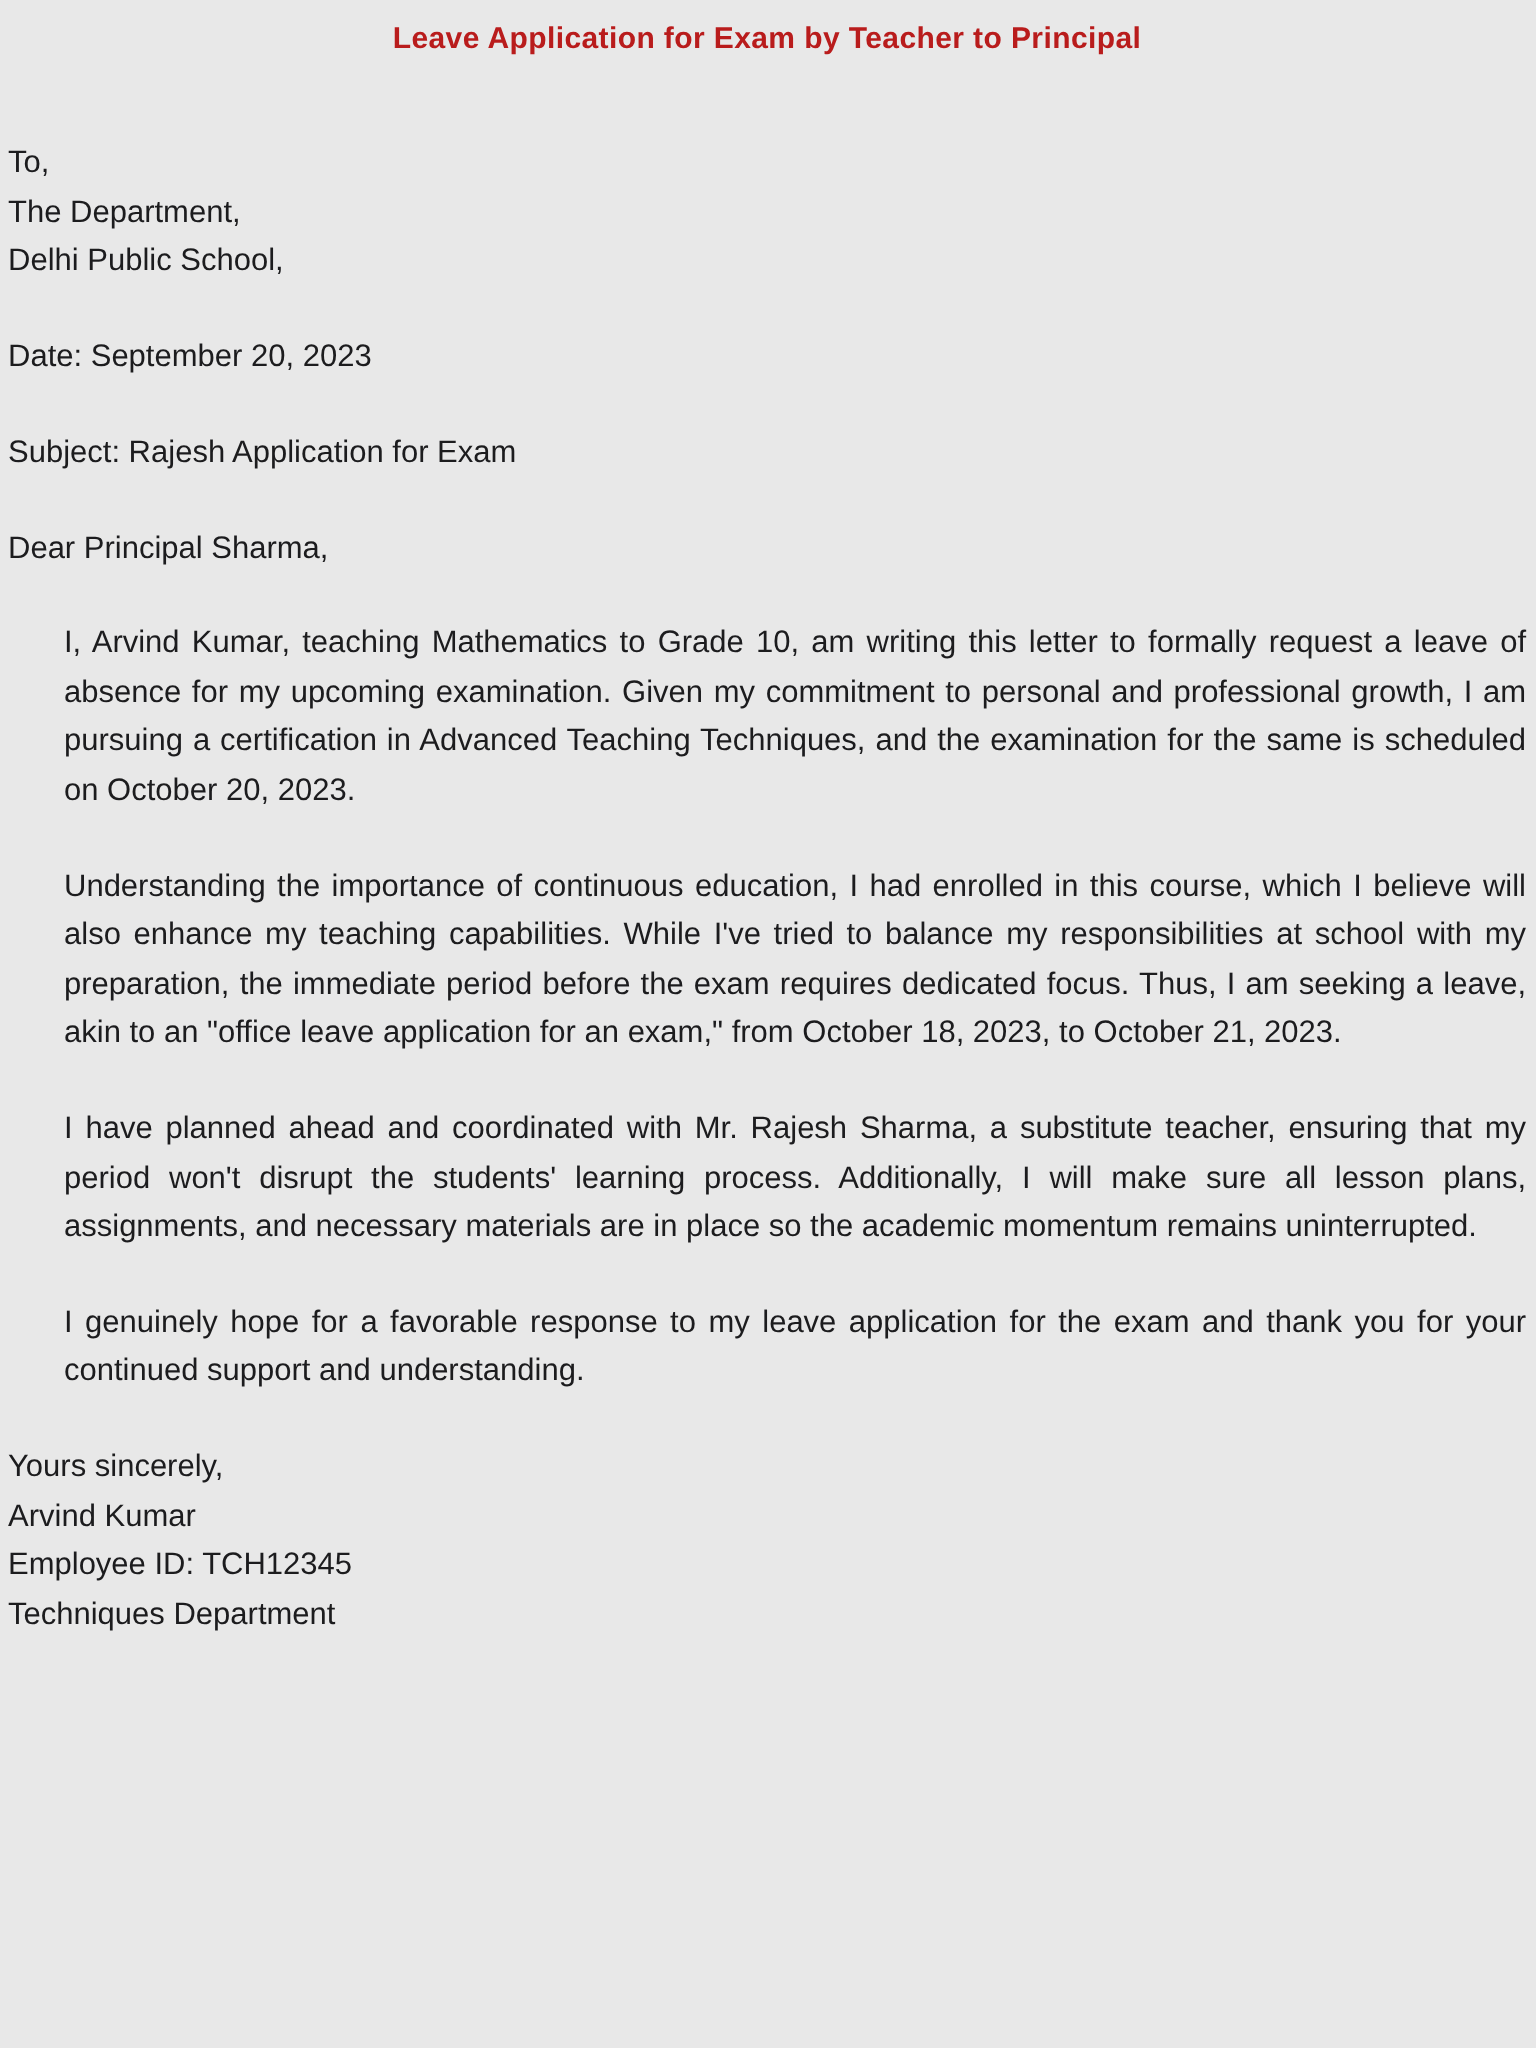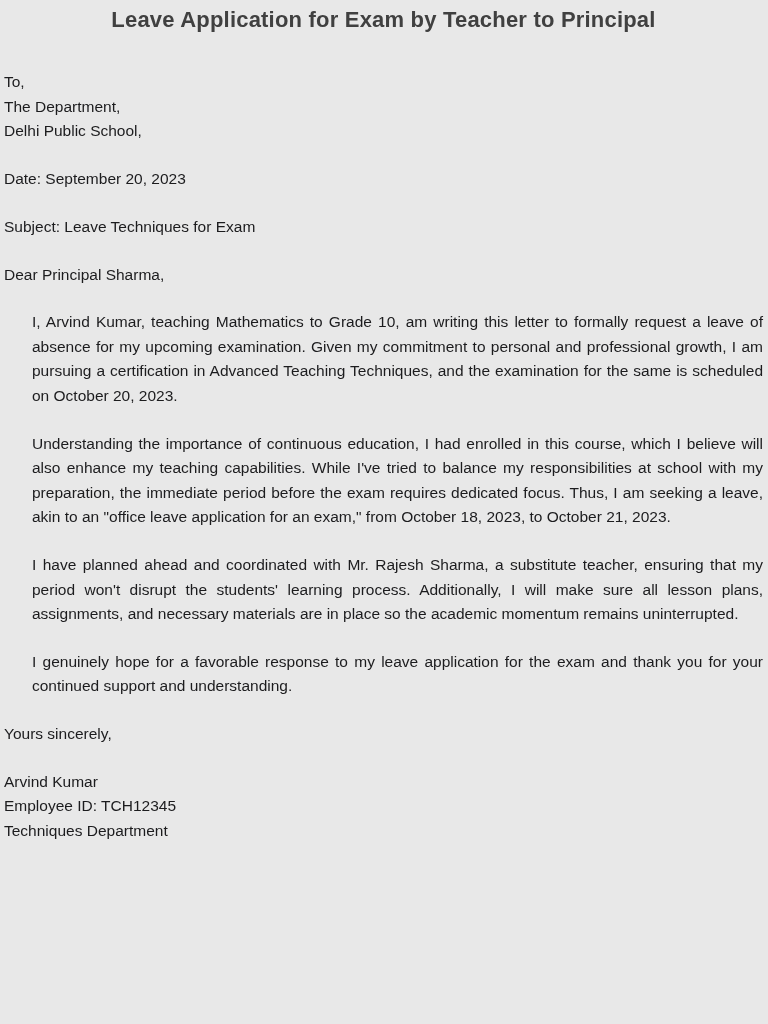--- a/index.html
+++ b/index.html
@@ -12,23 +12,23 @@
     background: #e8e8e8;
     font-family: "Liberation Sans", sans-serif;
     color: #1c1c1e;
   }
   .page {
     width: 768px;
     height: 1024px;
     padding: 4px 5px 0 4px;
   }
   .doc-title {
-    font-size: 22px;
+    font-size: 15px;
     font-weight: 700;
-    color: #404040;
+    color: #b91c1c;
     text-align: center;
     letter-spacing: 0.2px;
     line-height: 28px;
     margin: 2px 0 0 0;
   }
   .addr-block {
     margin-top: 36px;
   }
   .line {
     font-size: 15.5px;
@@ -43,39 +43,38 @@
   }
   .para {
     font-size: 15.5px;
     line-height: 24.6px;
     margin-top: 23px;
     text-align: justify;
     text-justify: inter-word;
     margin-left: 28px;
   }
   .sig-block {
-    margin-top: 23px;
   }
 </style>
 </head>
 <body>
 
 <div class="page">
 
   <h1 class="doc-title">Leave Application for Exam by Teacher to Principal</h1>
 
   <div class="addr-block">
     <div class="line">To,</div>
     <div class="line">The Department,</div>
     <div class="line">Delhi Public School,</div>
   </div>
 
   <div class="meta-line">Date: September 20, 2023</div>
 
-  <div class="meta-line">Subject: Leave Techniques for Exam</div>
+  <div class="meta-line">Subject: Rajesh Application for Exam</div>
 
   <div class="meta-line">Dear Principal Sharma,</div>
 
   <p class="para">I, Arvind Kumar, teaching Mathematics to Grade 10, am writing this letter to formally request a leave of absence for my upcoming examination. Given my commitment to personal and professional growth, I am pursuing a certification in Advanced Teaching Techniques, and the examination for the same is scheduled on October 20, 2023.</p>
 
   <p class="para">Understanding the importance of continuous education, I had enrolled in this course, which I believe will also enhance my teaching capabilities. While I've tried to balance my responsibilities at school with my preparation, the immediate period before the exam requires dedicated focus. Thus, I am seeking a leave, akin to an "office leave application for an exam," from October 18, 2023, to October 21, 2023.</p>
 
   <p class="para">I have planned ahead and coordinated with Mr. Rajesh Sharma, a substitute teacher, ensuring that my period won't disrupt the students' learning process. Additionally, I will make sure all lesson plans, assignments, and necessary materials are in place so the academic momentum remains uninterrupted.</p>
 
 

